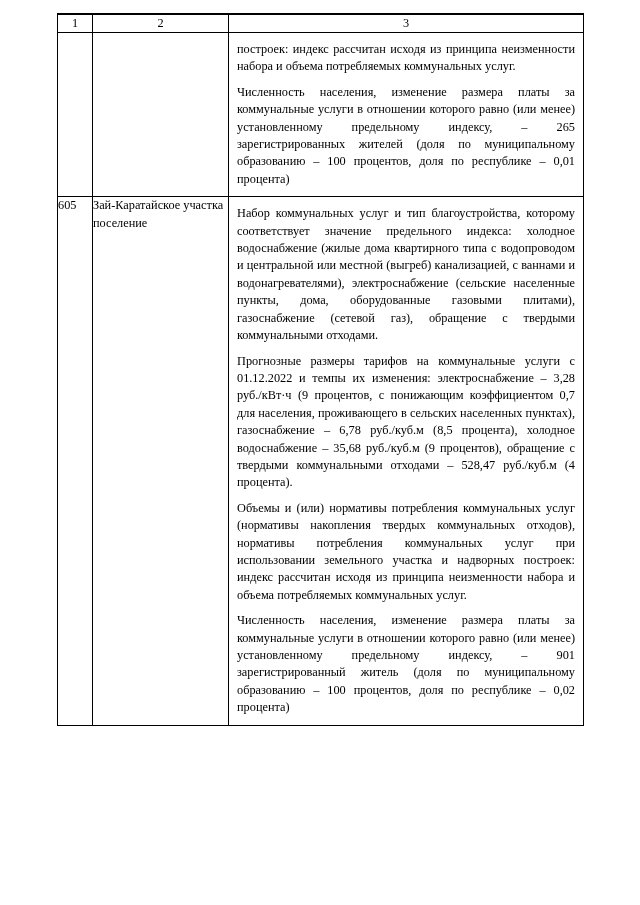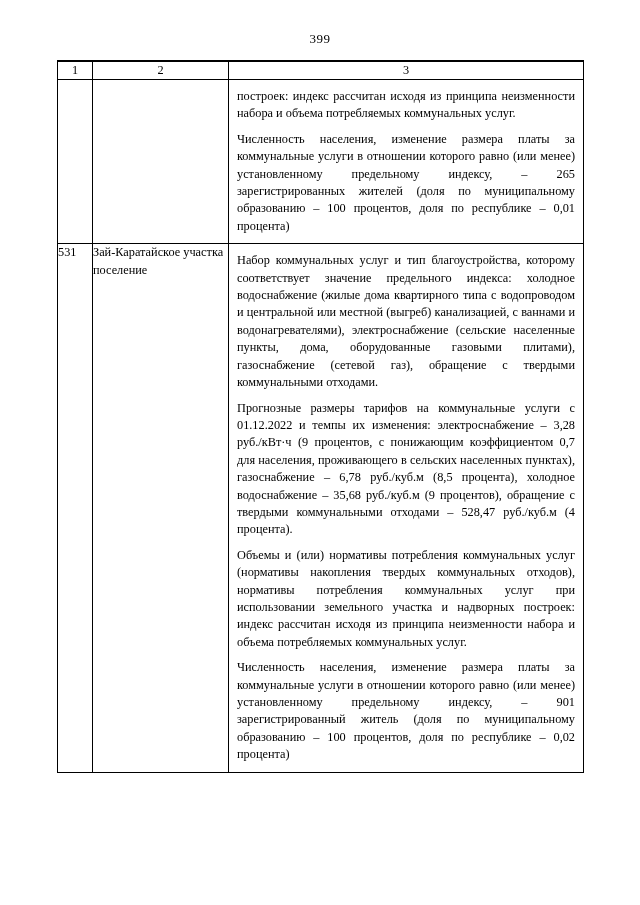--- a/index.html
+++ b/index.html
@@ -61,21 +61,20 @@
     margin: 8px;
     text-align: justify;
     hyphens: none;
   }
 </style>
 </head>
 <body>
 
 <div class="page">
 
-  <div class="page-number">399</div>
 
   <table class="doc-table">
     <colgroup>
       <col class="c1">
       <col class="c2">
       <col class="c3">
     </colgroup>
     <thead>
       <tr>
         <th>1</th>
@@ -86,21 +85,21 @@
     <tbody>
       <tr>
         <td class="num-cell"></td>
         <td class="name-cell"></td>
         <td class="desc-cell">
           <p>построек: индекс рассчитан исходя из принципа неизменности набора и объема потребляемых коммунальных услуг.</p>
           <p>Численность населения, изменение размера платы за коммунальные услуги в отношении которого равно (или менее) установленному предельному индексу, – 265 зарегистрированных жителей (доля по муниципальному образованию – 100 процентов, доля по республике – 0,01 процента)</p>
         </td>
       </tr>
       <tr>
-        <td class="num-cell">531</td>
+        <td class="num-cell">605</td>
         <td class="name-cell">Зай-Каратайское участка поселение</td>
         <td class="desc-cell">
           <p>Набор коммунальных услуг и тип благоустройства, которому соответствует значение предельного индекса: холодное водоснабжение (жилые дома квартирного типа с водопроводом и центральной или местной (выгреб) канализацией, с ваннами и водонагревателями), электроснабжение (сельские населенные пункты, дома, оборудованные газовыми плитами), газоснабжение (сетевой газ), обращение с твердыми коммунальными отходами.</p>
           <p>Прогнозные размеры тарифов на коммунальные услуги с 01.12.2022 и темпы их изменения: электроснабжение – 3,28 руб./кВт·ч (9 процентов, с понижающим коэффициентом 0,7 для населения, проживающего в сельских населенных пунктах), газоснабжение – 6,78 руб./куб.м (8,5 процента), холодное водоснабжение – 35,68 руб./куб.м (9 процентов), обращение с твердыми коммунальными отходами – 528,47 руб./куб.м (4 процента).</p>
           <p>Объемы и (или) нормативы потребления коммунальных услуг (нормативы накопления твердых коммунальных отходов), нормативы потребления коммунальных услуг при использовании земельного участка и надворных построек: индекс рассчитан исходя из принципа неизменности набора и объема потребляемых коммунальных услуг.</p>
           <p>Численность населения, изменение размера платы за коммунальные услуги в отношении которого равно (или менее) установленному предельному индексу, – 901 зарегистрированный житель (доля по муниципальному образованию – 100 процентов, доля по республике – 0,02 процента)</p>
         </td>
       </tr>
     </tbody>
   </table>

